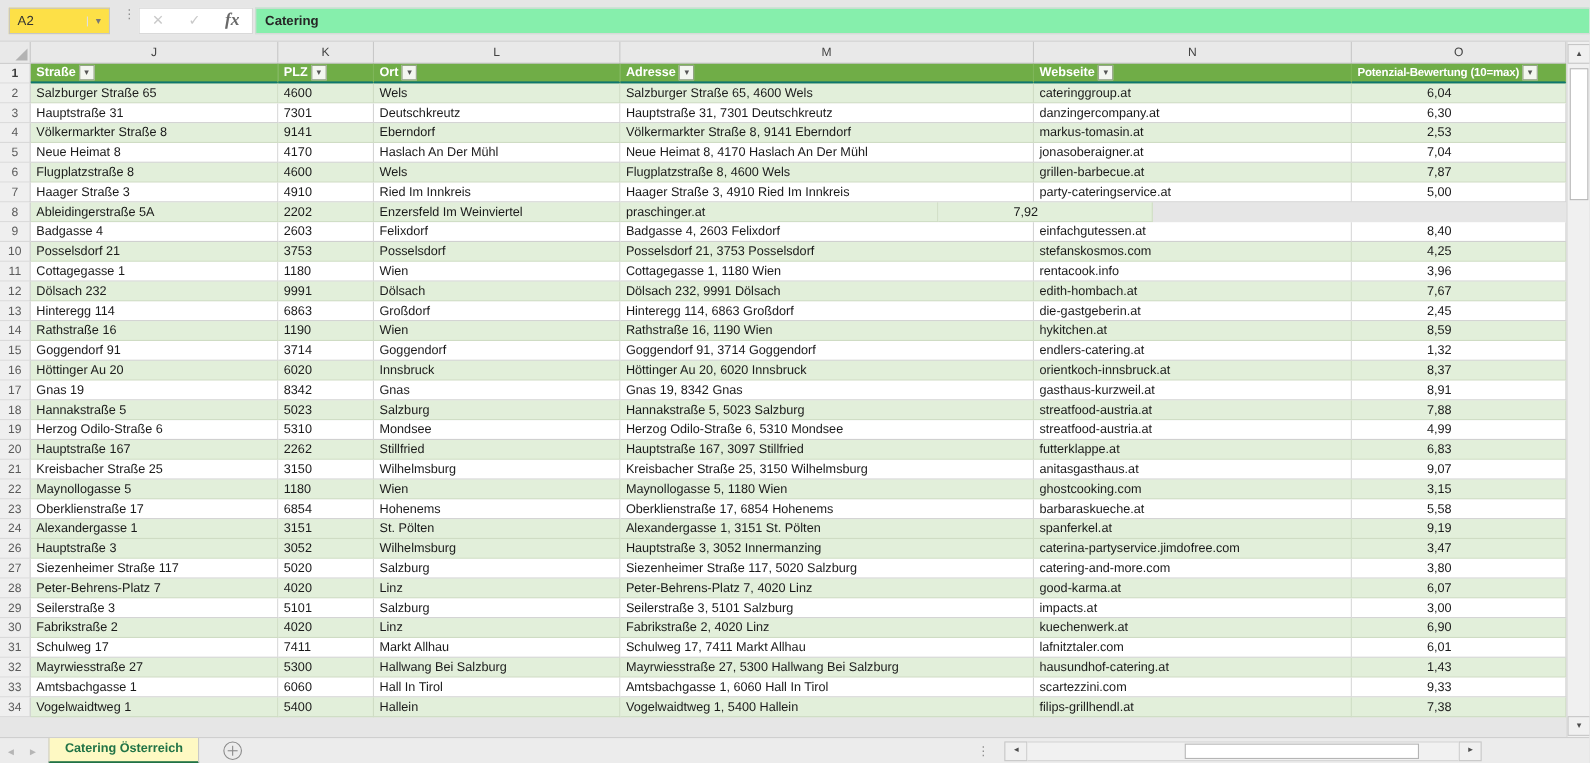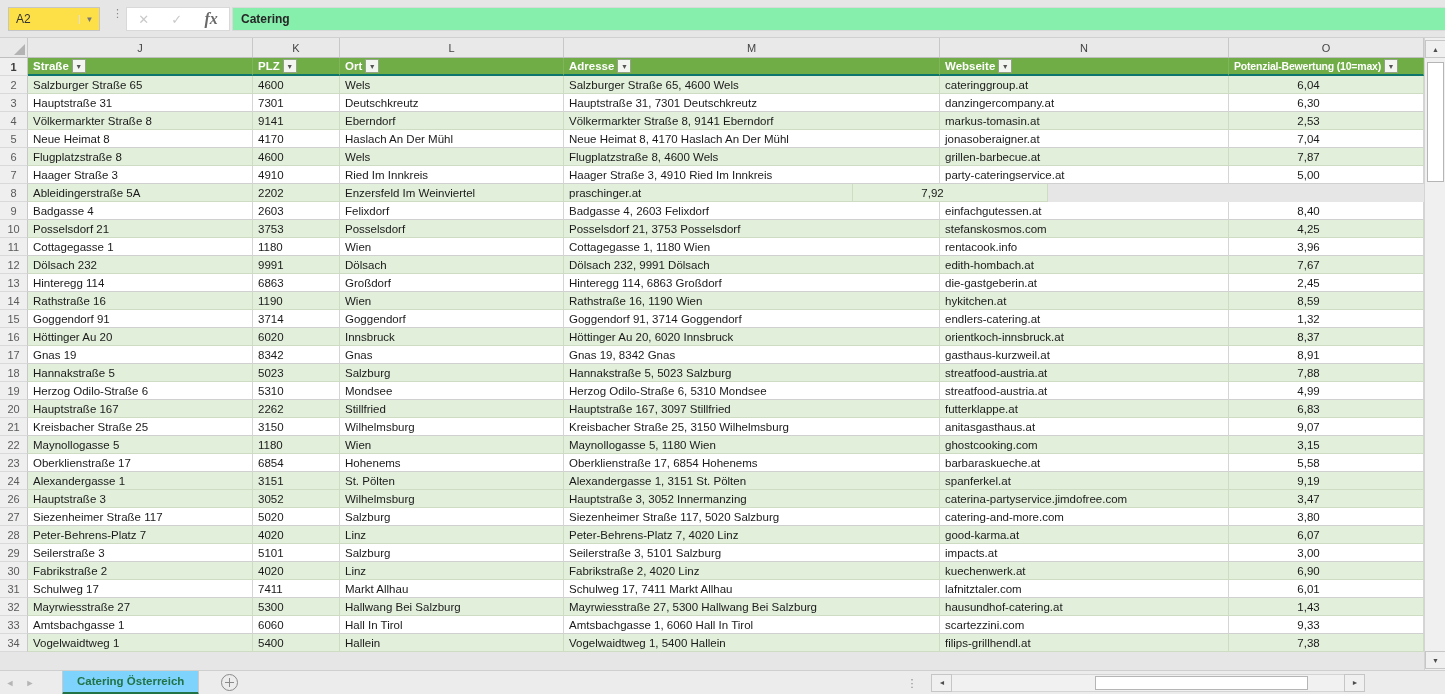--- a/index.html
+++ b/index.html
@@ -62,21 +62,21 @@
   #vscroll .sc-arrow.up { position:absolute; top:2px; left:0; }
   #vscroll .sc-arrow.down { position:absolute; bottom:1px; left:0; }
   #vscroll-thumb { position:absolute; top:24px; left:2px; width:17px; height:120px;
     background:#ffffff; border:1px solid #b5b5b5; }
 
   
   #sheetbar { position:absolute; bottom:0; left:0; width:1445px; height:24px;
     background:#ececec; border-top:1px solid #cfcfcf; display:flex; align-items:center; }
   .nav-arrow { width:20px; text-align:center; font-size:9px; color:#707070; }
   .nav-arrow.dim { color:#b5b5b5; }
-  #tab-active { margin-left:22px; height:24px; background:#7dd3fc; border-left:1px solid #c9c9c9;
+  #tab-active { margin-left:4px; height:24px; background:#fef9c3; border-left:1px solid #c9c9c9;
     border-right:1px solid #c9c9c9; border-bottom:3px solid #217346; padding:0 14px;
     display:flex; align-items:center; font-size:11.5px; font-weight:bold; color:#217346; }
   #add-sheet { width:17px; height:17px; border:1px solid #8a8a8a; border-radius:50%;
     margin-left:22px; position:relative; }
   #add-sheet:before, #add-sheet:after { content:""; position:absolute; background:#8a8a8a; }
   #add-sheet:before { left:3px; right:3px; top:7px; height:1px; }
   #add-sheet:after  { top:3px; bottom:3px; left:7px; width:1px; }
   #hscroll-splitter { margin-left:668px; color:#8a8a8a; font-size:11px; line-height:6px; cursor:col-resize; }
   #hscroll { display:flex; align-items:center; margin-left:14px; height:18px; }
   #hscroll .sc-arrow { height:18px; }

